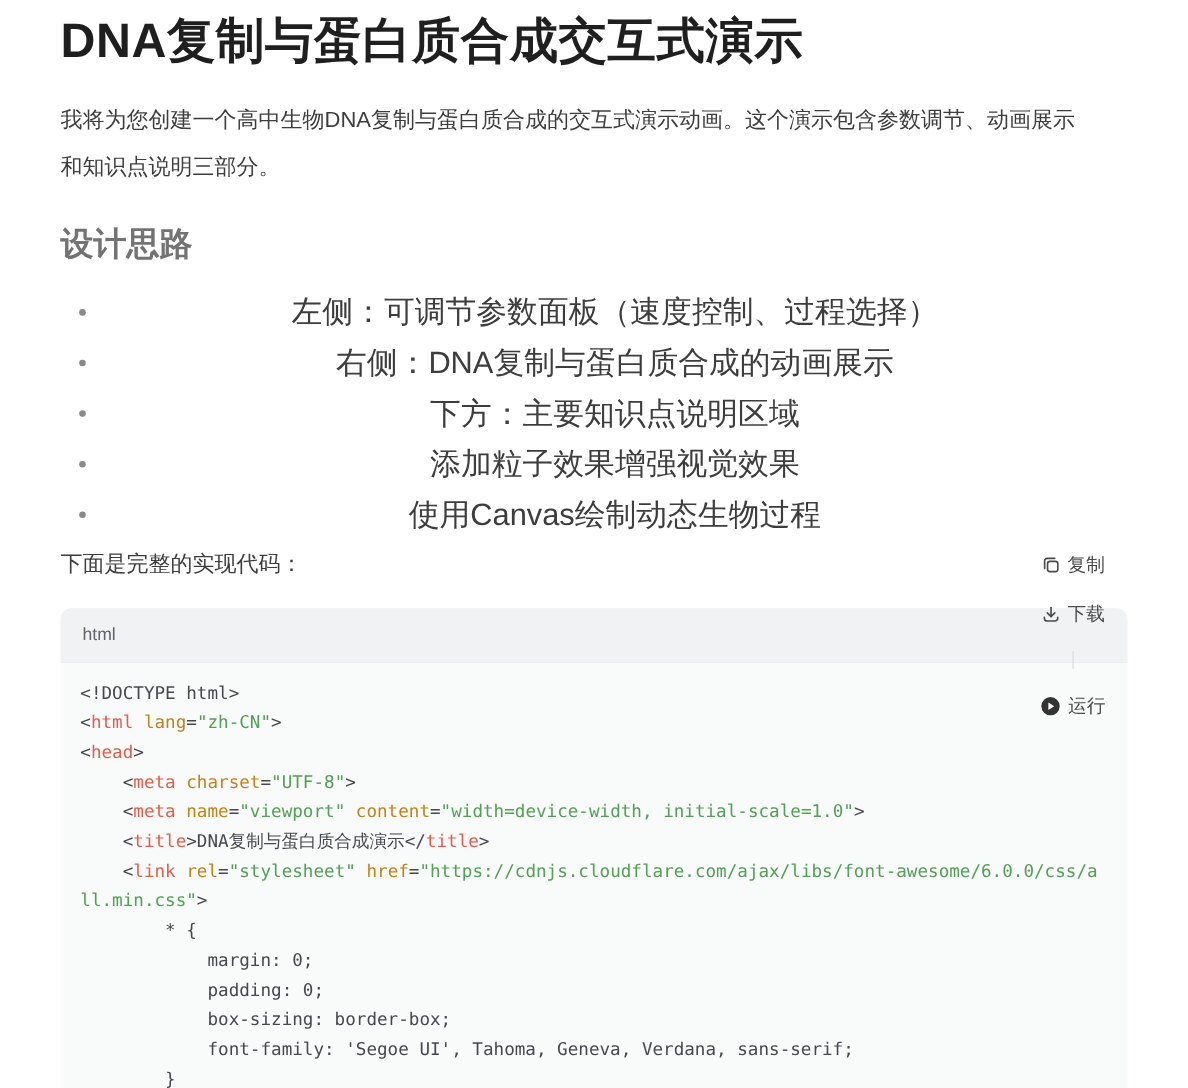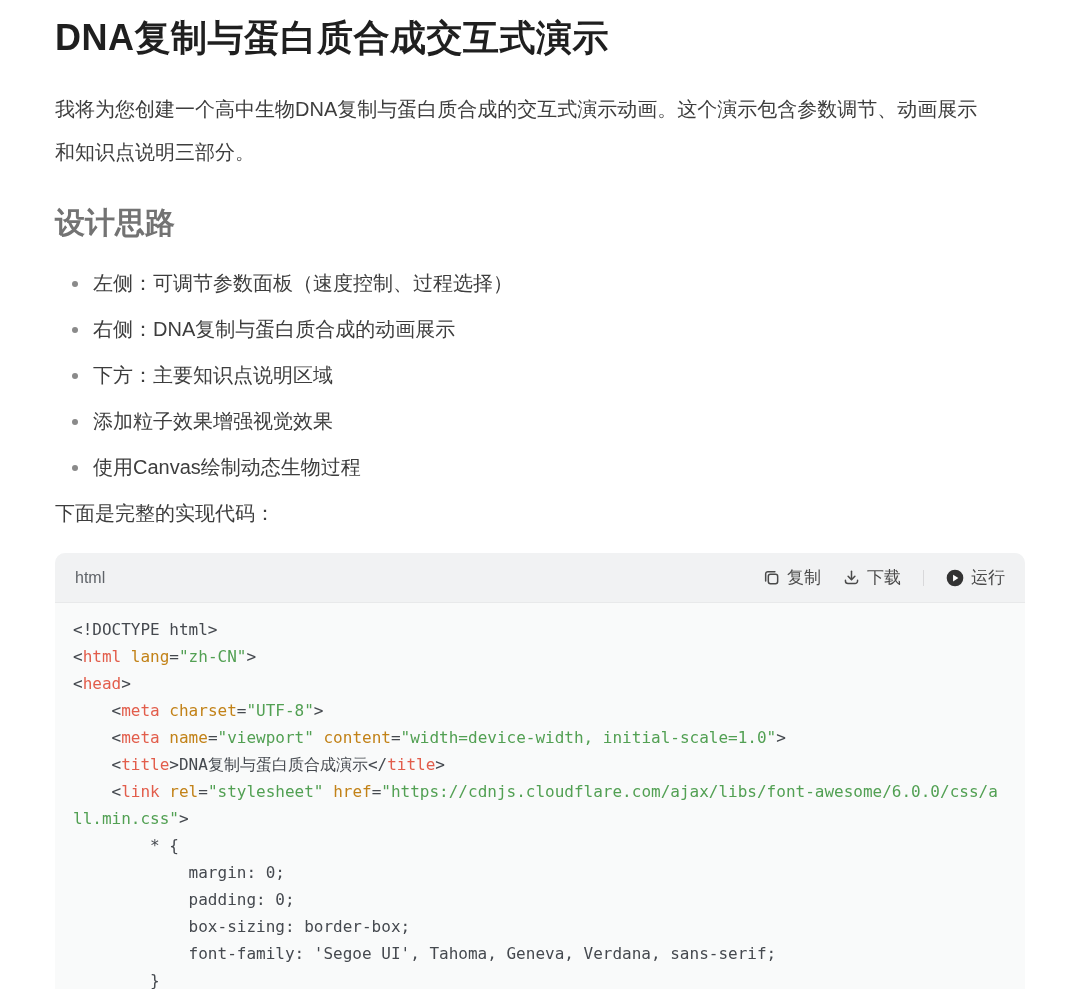--- a/index.html
+++ b/index.html
@@ -6,21 +6,21 @@
   html, body {
     width: 1080px; height: 989px;
     background: #ffffff;
     overflow: hidden;
     font-family: "Liberation Sans", "DejaVu Sans", sans-serif;
   }
   .content { padding: 0 55px; }
 
   .page-title {
     margin-top: 13px;
-    font-size: 36px;
+    font-size: 44px;
     line-height: 50px;
     font-weight: 700;
     color: #1f1f1f;
     letter-spacing: 0.5px;
   }
   .intro {
     margin-top: 25px;
     max-width: 940px;
     font-size: 20px;
     line-height: 43px;
@@ -33,24 +33,25 @@
     font-weight: 700;
     color: #737373;
   }
   ul.design-list {
     list-style: none;
     margin-top: 24px;
   }
   ul.design-list li {
     position: relative;
     padding-left: 38px;
-    font-size: 20px;
+    font-size: 28px;
     line-height: 35px;
     color: #3d3d3d;
     margin-bottom: 11px;
+    text-align: center;
   }
   ul.design-list li .dot {
     position: absolute;
     left: 17px; top: 15px;
     width: 6px; height: 6px;
     border-radius: 50%;
     background: #8a8a8a;
   }
   .code-intro {
     margin-top: 2px;
@@ -76,20 +77,21 @@
     padding: 0 20px;
   }
   .lang-label {
     font-size: 16px;
     color: #5f6368;
   }
   .toolbar {
     display: flex;
     align-items: center;
     gap: 22px;
+    flex-direction: column;
   }
   .tool-btn {
     display: flex;
     align-items: center;
     gap: 7px;
     font-size: 17px;
     color: #4a4a4a;
     cursor: pointer;
     background: none;
     border: none;

